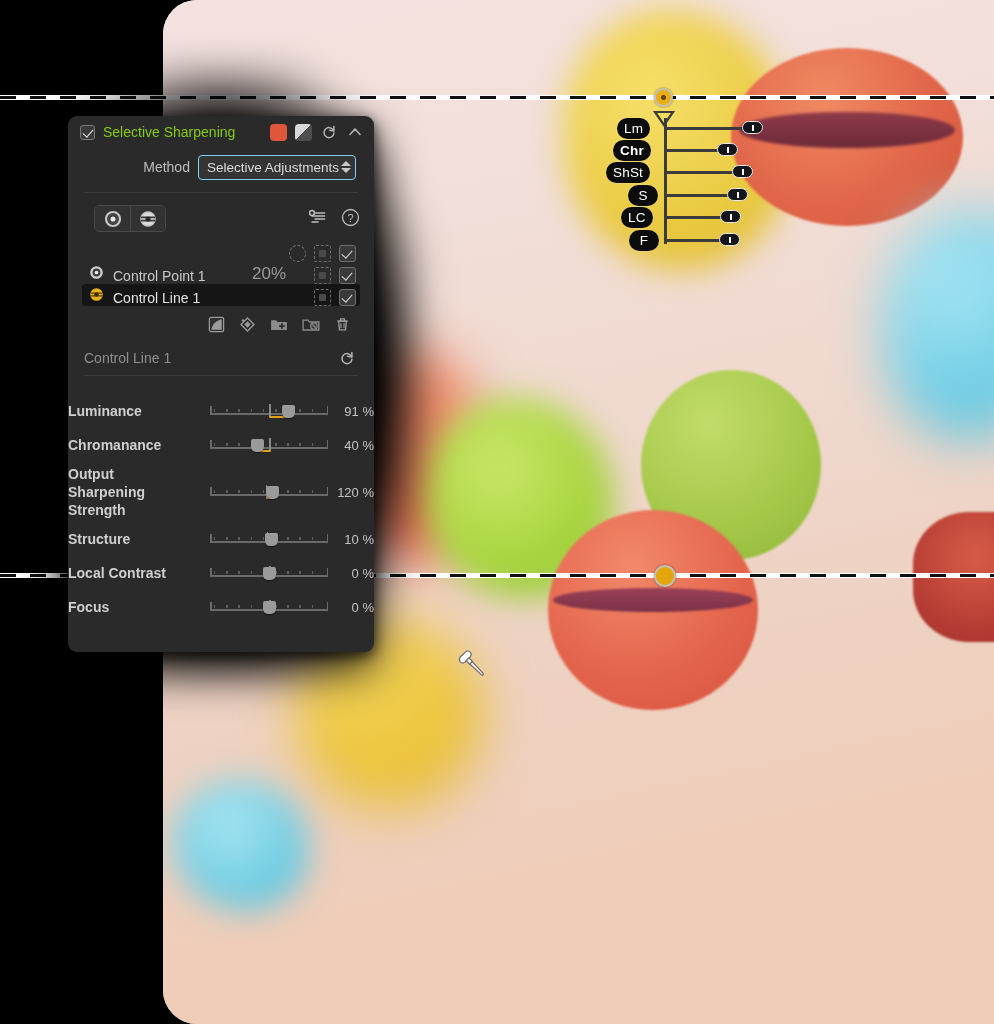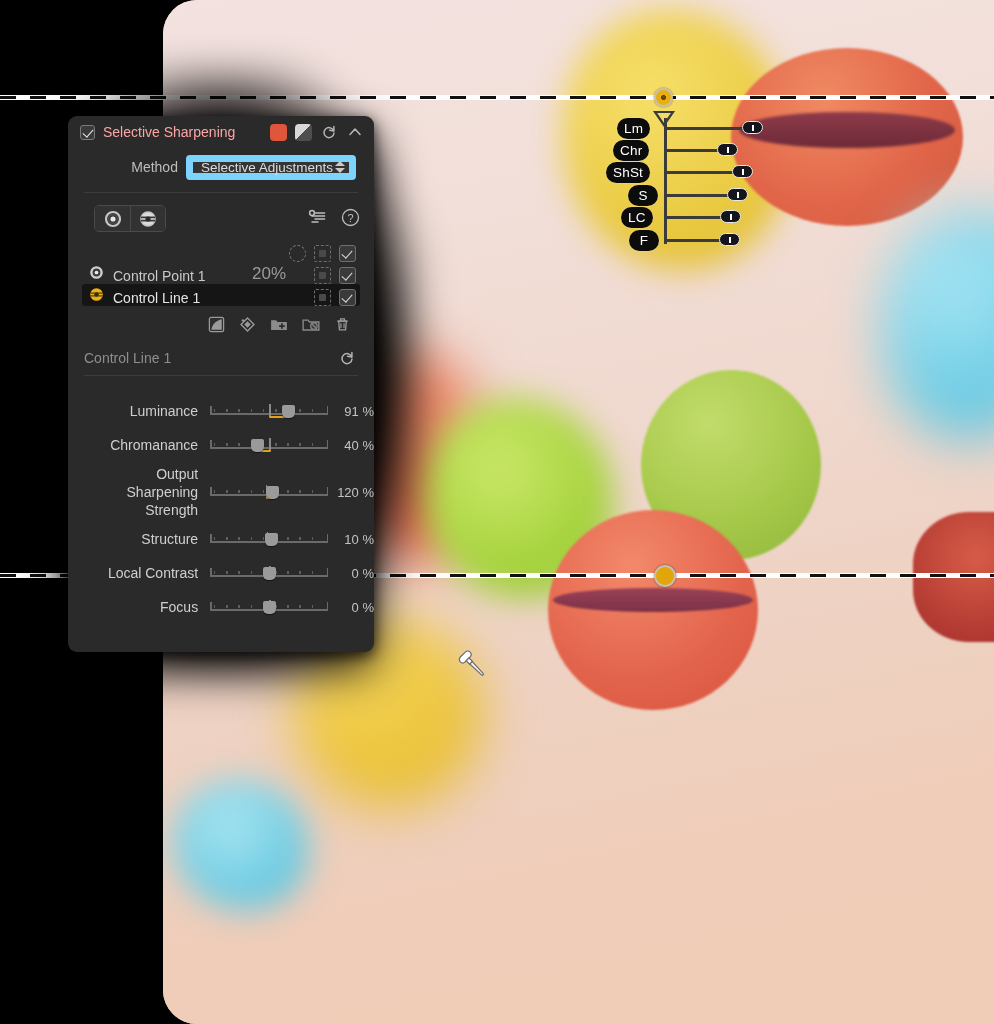--- a/index.html
+++ b/index.html
@@ -95,35 +95,35 @@
   .chk{
     width:15px; height:15px; border-radius:3px;
     border:1px solid #7b7b7b; background:#3a3a3a;
     position:relative; flex:0 0 auto;
   }
   .chk::after{
     content:""; position:absolute; left:3.5px; top:1px;
     width:5px; height:9px; border:solid #e8e8e8;
     border-width:0 1.8px 1.8px 0; transform:rotate(42deg);
   }
-  .panel-title{ color:#fca5a5; font-size:14px; flex:1 1 auto; }
+  .panel-title{ color:#84cc16; font-size:14px; flex:1 1 auto; }
   .sw-orange{ width:17px;height:17px;border-radius:4px;background:#e0563d; }
   .sw-split{
     width:17px;height:17px;border-radius:4px; overflow:hidden;
     background:linear-gradient(135deg,#d8d8d8 0 50%, #4e4e4e 50% 100%);
   }
   .ico-btn{ width:18px;height:18px; color:#b4b4b4; display:flex;align-items:center;justify-content:center;}
 
   .method-row{
     display:flex; align-items:center; justify-content:flex-end;
     gap:8px; padding:4px 18px 0 0; height:34px;
   }
   .method-label{ color:#bdbdbd; font-size:14px;}
   .method-select{
-    height:25px; min-width:148px; border:7px solid #7dd3fc; border-radius:4px;
+    height:25px; min-width:148px; border:1px solid #7dd3fc; border-radius:4px;
     background:#343434; color:#dcdcdc; font-size:13.5px;
     display:flex; align-items:center; padding:0 4px 0 8px; gap:2px;
   }
   .method-select span.val{ flex:1 1 auto; }
   .stepper{ display:flex; flex-direction:column; gap:2px; width:10px;}
   .stepper i{ width:0;height:0;border-left:5px solid transparent;border-right:5px solid transparent; }
   .stepper i.up{ border-bottom:5px solid #c9c9c9; }
   .stepper i.dn{ border-top:5px solid #c9c9c9; }
 
   .divider{ height:1px; background:#3d3d3d; margin:10px 16px 0 16px; }
@@ -159,22 +159,22 @@
   .bot-tools{ display:flex; justify-content:flex-end; gap:12px; padding:9px 22px 0 0; color:#8f8f8f; }
 
   .section-head{
     display:flex; align-items:center; padding:12px 18px 0 16px;
   }
   .section-head .t{ flex:1 1 auto; color:#8e8e8e; font-size:14px; }
 
   .sliders{ margin-top:18px; }
   .srow{ display:flex; align-items:center; min-height:34px; }
   .srow .name{
-    width:155px; text-align:right; padding-right:12px;
-    color:#cfcfcf; font-size:14px; line-height:18px;
+    width:155px; text-align:left; padding-right:12px;
+    color:#cfcfcf; font-size:14px; line-height:18px;font-weight:bold;
   }
   .track{
     position:relative; width:130px; height:18px;
   }
   .track .bar{
     position:absolute; left:0; right:0; top:11px; height:1.5px; background:#6a6a6a;
   }
   .track .endL,.track .endR{
     position:absolute; top:4px; width:1.5px; height:9px; background:#6a6a6a;
   }
@@ -245,21 +245,21 @@
     <div class="ov-stem" style="left:664px;top:118px;height:126px;"></div>
 
     <div class="ov-row-line" style="left:664px;top:127px;width:88px;"></div>
     <div class="ov-row-line" style="left:664px;top:149px;width:63px;"></div>
     <div class="ov-row-line" style="left:664px;top:171px;width:78px;"></div>
     <div class="ov-row-line" style="left:664px;top:194px;width:73px;"></div>
     <div class="ov-row-line" style="left:664px;top:216px;width:66px;"></div>
     <div class="ov-row-line" style="left:664px;top:239px;width:65px;"></div>
 
     <div class="pill" style="left:617px;top:118px;">Lm</div>
-    <div class="pill" style="left:613px;top:140px;">Chr</div>
+    <div class="pill" style="left:613px;top:140px;font-weight:bold;">Chr</div>
     <div class="pill" style="left:606px;top:162px;">ShSt</div>
     <div class="pill" style="left:628px;top:185px;">S</div>
     <div class="pill" style="left:621px;top:207px;">LC</div>
     <div class="pill" style="left:629px;top:230px;">F</div>
 
     <div class="nub" style="left:742px;top:121px;">
         <i></i>
       </div>
     <div class="nub" style="left:717px;top:143px;">
         <i></i>

